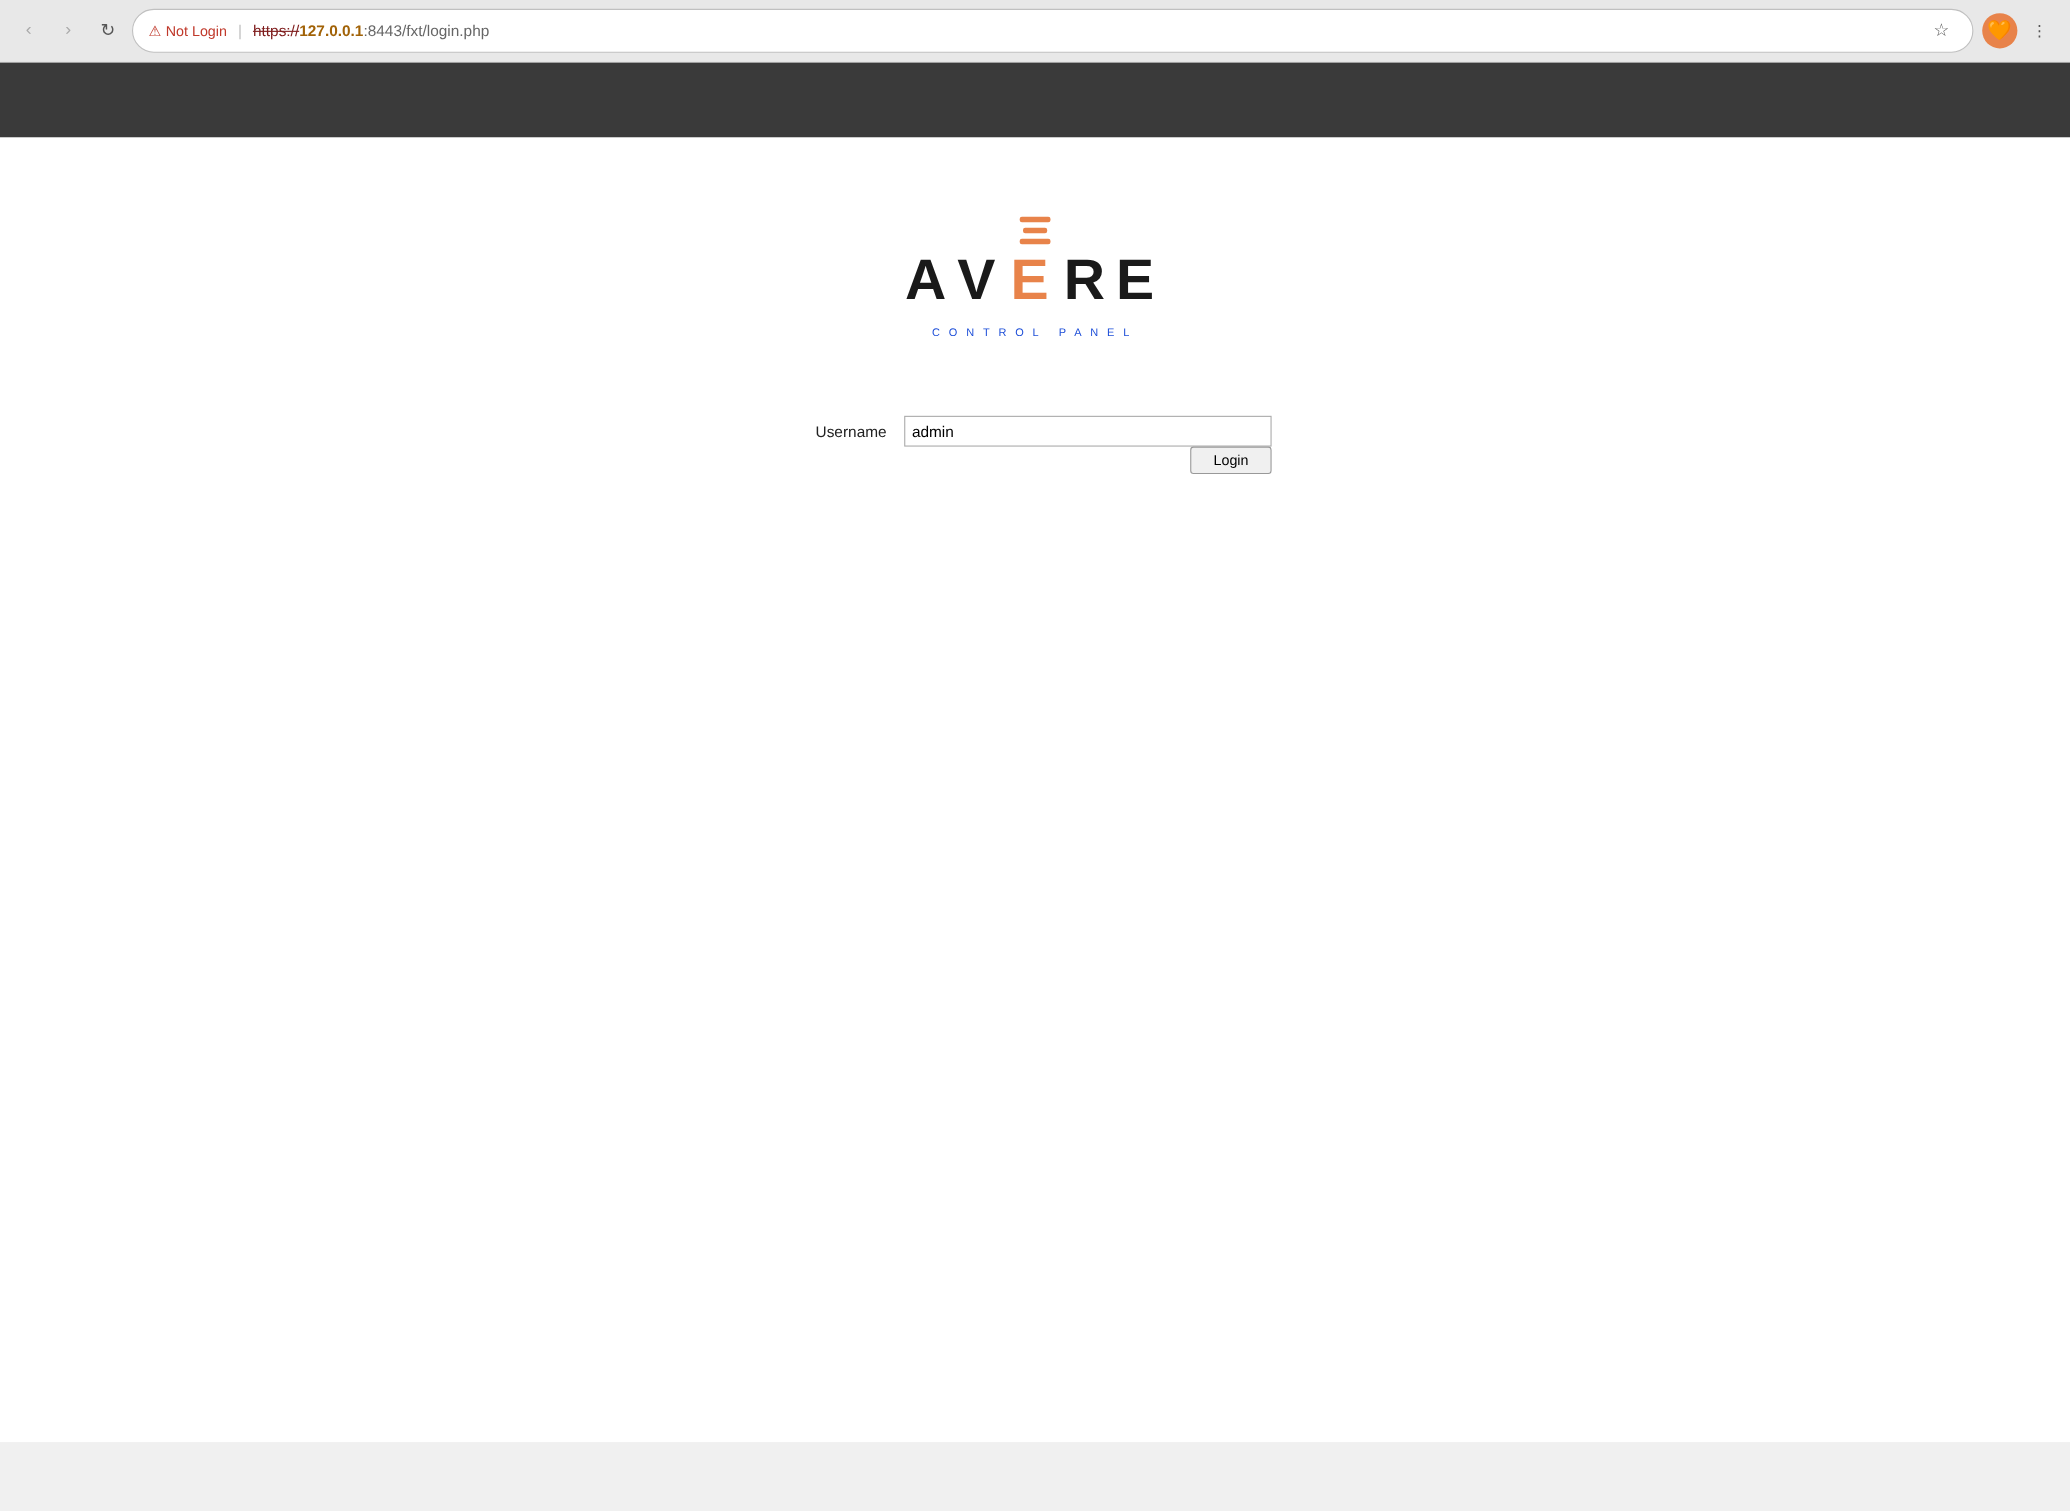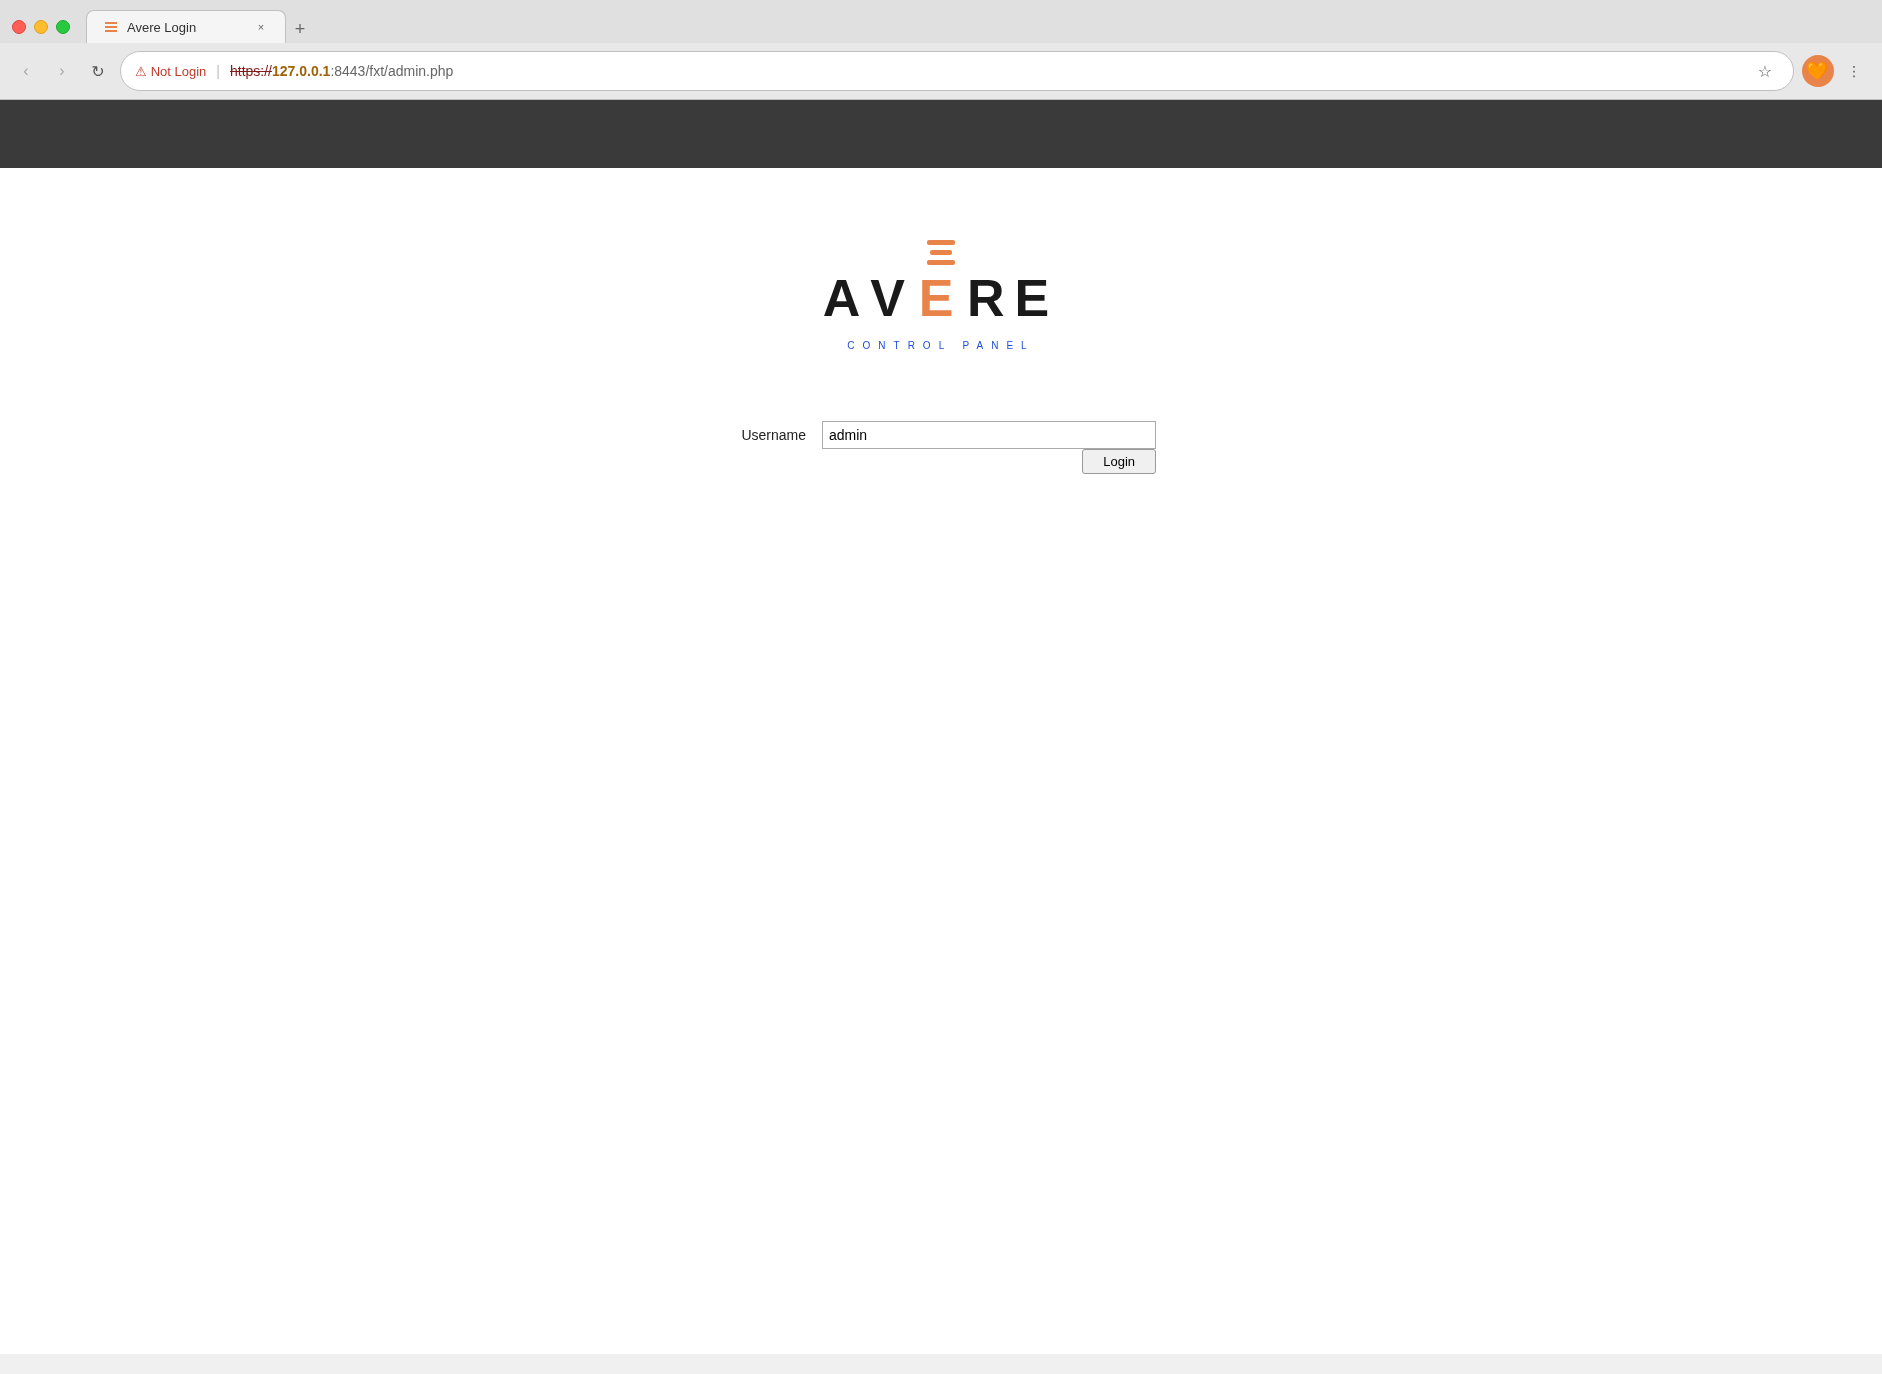--- a/index.html
+++ b/index.html
@@ -373,55 +373,34 @@
       justify-content: flex-end;
       width: 100%;
       padding-right: 0;
     }
   </style>
 </head>
 <body>
 
 <div class="browser-chrome">
 
-  <div class="title-bar">
-    <div class="traffic-lights">
-      <div class="traffic-light red"></div>
-      <div class="traffic-light yellow"></div>
-      <div class="traffic-light green"></div>
-    </div>
-    <div class="tabs-area">
-      <div class="tab">
-        <div class="tab-favicon">
-          <div class="tab-favicon-lines">
-            <div class="tab-favicon-line"></div>
-            <div class="tab-favicon-line"></div>
-            <div class="tab-favicon-line"></div>
-          </div>
-        </div>
-        <span class="tab-title">Avere Login</span>
-        <div class="tab-close">×</div>
-      </div>
-      <div class="new-tab-btn">+</div>
-    </div>
-  </div>
 
   <div class="address-bar">
     <div class="nav-btn disabled">‹</div>
     <div class="nav-btn disabled">›</div>
     <div class="nav-btn">↻</div>
 
     <div class="url-bar">
       <div class="security-warning">
         <span class="security-icon">⚠</span>
         <span>Not Login</span>
       </div>
       <span class="url-divider">|</span>
       <span class="url-text">
-        <span class="url-https">https://</span><span class="url-domain">127.0.0.1</span><span class="url-path">:8443/fxt/admin.php</span>
+        <span class="url-https">https://</span><span class="url-domain">127.0.0.1</span><span class="url-path">:8443/fxt/login.php</span>
       </span>
       <div class="url-spacer"></div>
       <div class="star-btn">☆</div>
     </div>
 
     <div class="toolbar-right">
       <div class="profile-btn">
         <span class="profile-icon">🧡</span>
       </div>
       <div class="toolbar-btn">⋮</div>

